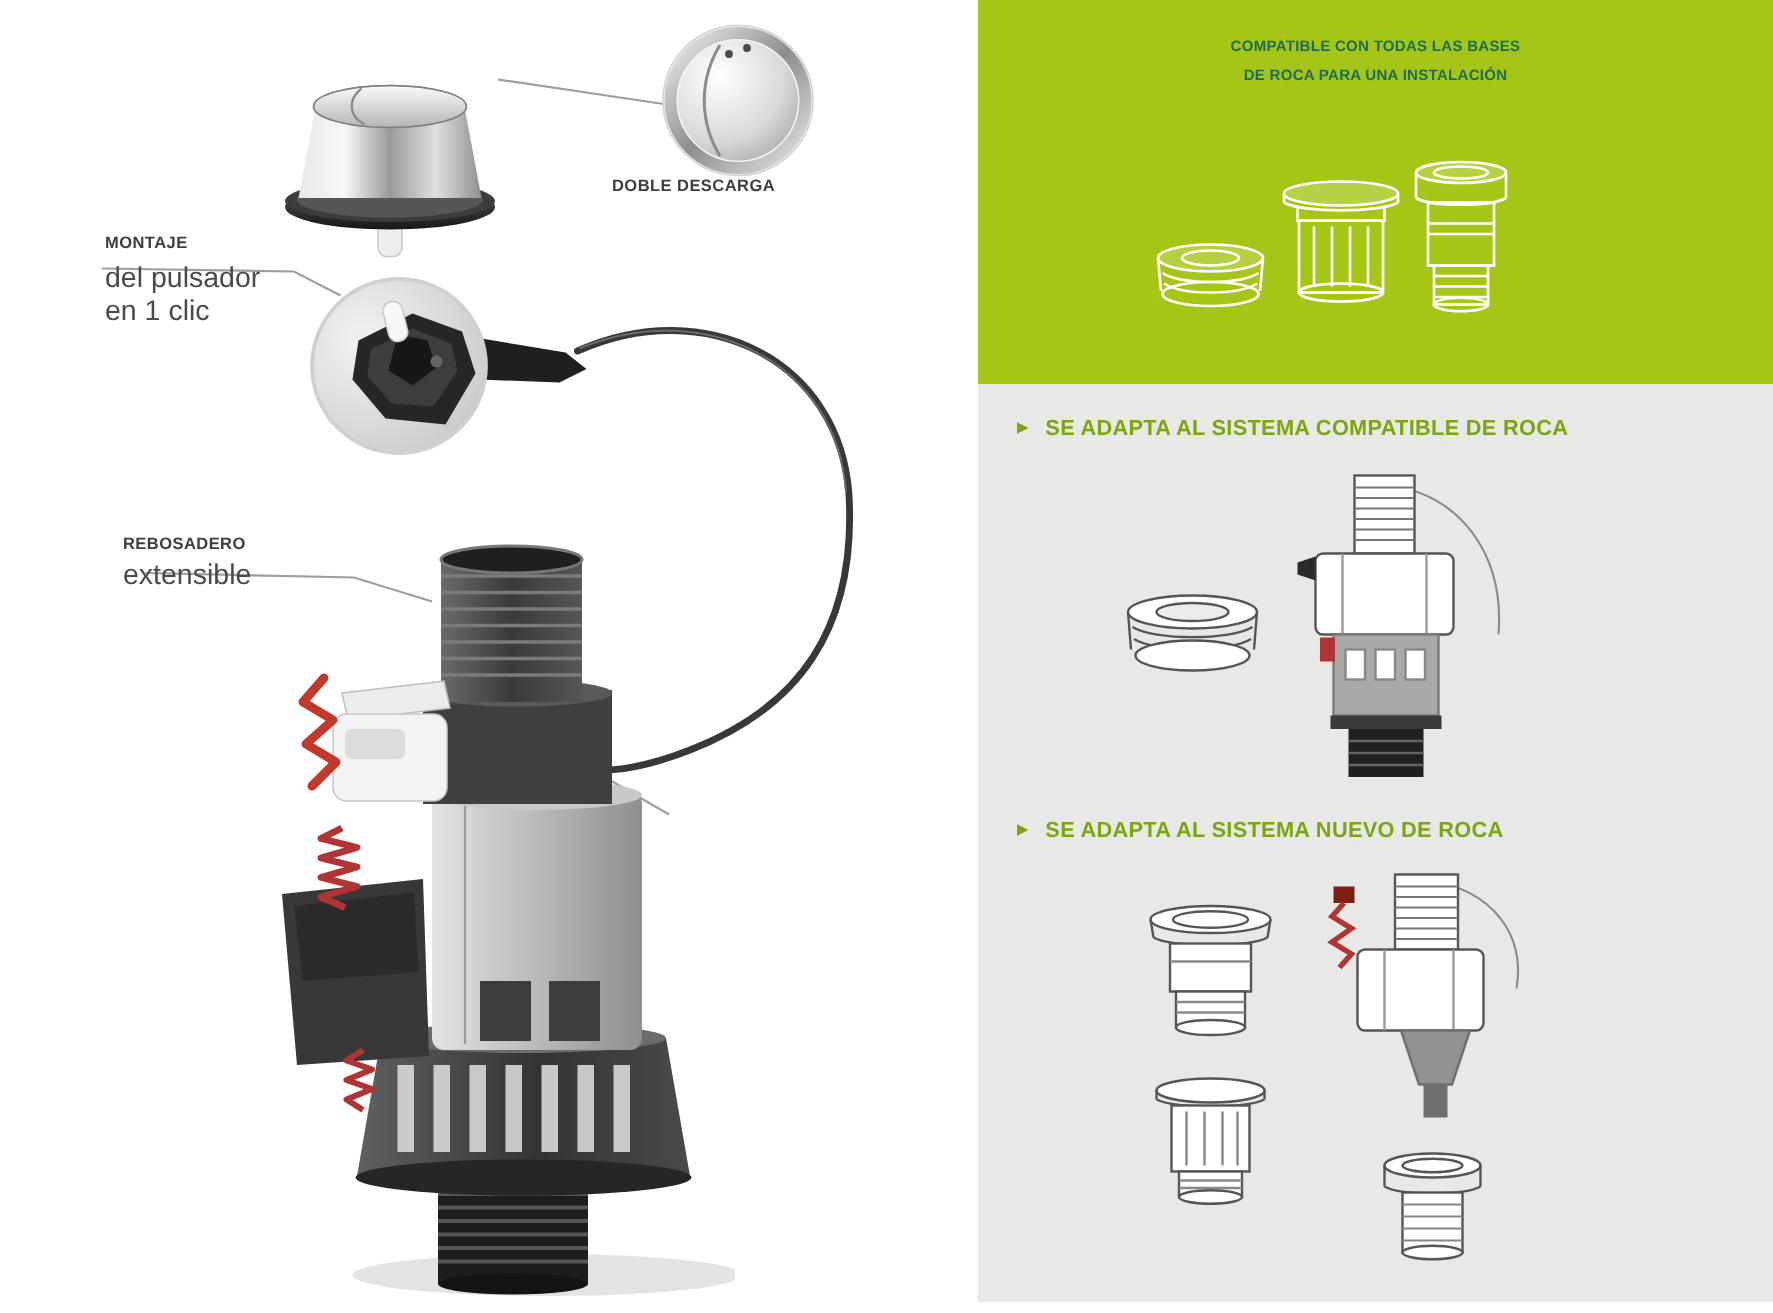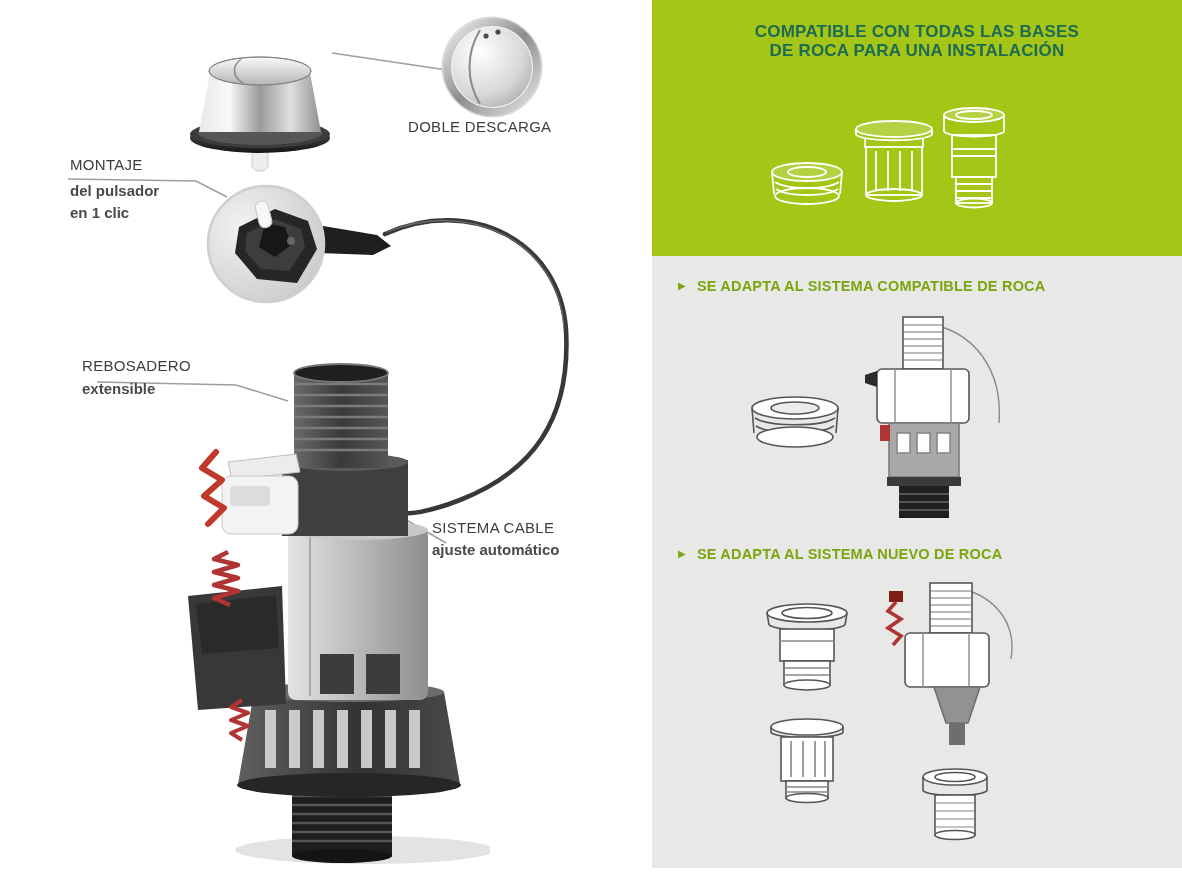--- a/index.html
+++ b/index.html
@@ -3,28 +3,28 @@
 <meta charset="utf-8">
 <style>
   * { margin:0; padding:0; box-sizing:border-box; }
   html,body { background:#ffffff; }
   body { font-family:"Liberation Sans","DejaVu Sans",sans-serif; }
   .page { position:relative; width:1182px; height:875px; background:#ffffff; overflow:hidden; }
   .abs { position:absolute; }
 
   
   .callout { position:absolute; }
-  .callout-title { font-weight:normal; font-size:15px; color:var(--label-dark,#3d3d3d); letter-spacing:.3px; white-space:nowrap; }
-  .callout-sub { font-size:15px; color:var(--sub-text,#4a4a4a); line-height:22px; white-space:nowrap;font-weight:bold; }
+  .callout-title { font-weight:bold; font-size:11px; color:var(--label-dark,#3d3d3d); letter-spacing:.3px; white-space:nowrap; }
+  .callout-sub { font-size:19px; color:var(--sub-text,#4a4a4a); line-height:22px; white-space:nowrap; }
   .center { }
 
   
   .green-block { position:absolute; left:652px; top:0; width:530px; height:256px; background:var(--green,#a5c617); }
   .green-header { position:absolute; top:22px; left:0; width:100%; text-align:center; font-weight:bold;
-                  font-size:17px; line-height:19px; color:var(--header-text,#1d6b52); letter-spacing:.2px; }
+                  font-size:10px; line-height:19px; color:var(--header-text,#1d6b52); letter-spacing:.2px; }
   .gray-block { position:absolute; left:652px; top:256px; width:530px; height:612px; background:var(--gray-bg,#e8e8e7); }
   .section-heading { position:absolute; display:flex; align-items:center; gap:11px; font-weight:bold;
                      font-size:14.5px; color:var(--heading-green,#7ca50f); letter-spacing:.2px; white-space:nowrap; }
   .bullet { font-size:10px; line-height:10px; color:var(--heading-green,#7ca50f); }
 
   svg { display:block; }
 </style>
 </head>
 <body>
 
@@ -208,24 +208,20 @@
       <div class="callout-title">MONTAJE</div>
       <div class="callout-sub" style="margin-top:7px;">del pulsador</div>
       <div class="callout-sub">en 1 clic</div>
     </div>
 
     <div class="callout center" style="left:82px;top:357px;width:158px;">
       <div class="callout-title">REBOSADERO</div>
       <div class="callout-sub" style="margin-top:4px;">extensible</div>
     </div>
 
-    <div class="callout center" style="left:432px;top:519px;width:160px;">
-      <div class="callout-title">SISTEMA CABLE</div>
-      <div class="callout-sub" style="margin-top:3px;">ajuste automático</div>
-    </div>
   </div>
 
   <div class="green-block">
     <div class="green-header">
       <div>COMPATIBLE CON TODAS LAS BASES</div>
       <div>DE ROCA PARA UNA INSTALACIÓN</div>
     </div>
 
     <div class="abs" style="left:110px;top:102px;width:250px;height:125px;">
       <svg width="250" height="125" viewBox="0 0 250 125">

